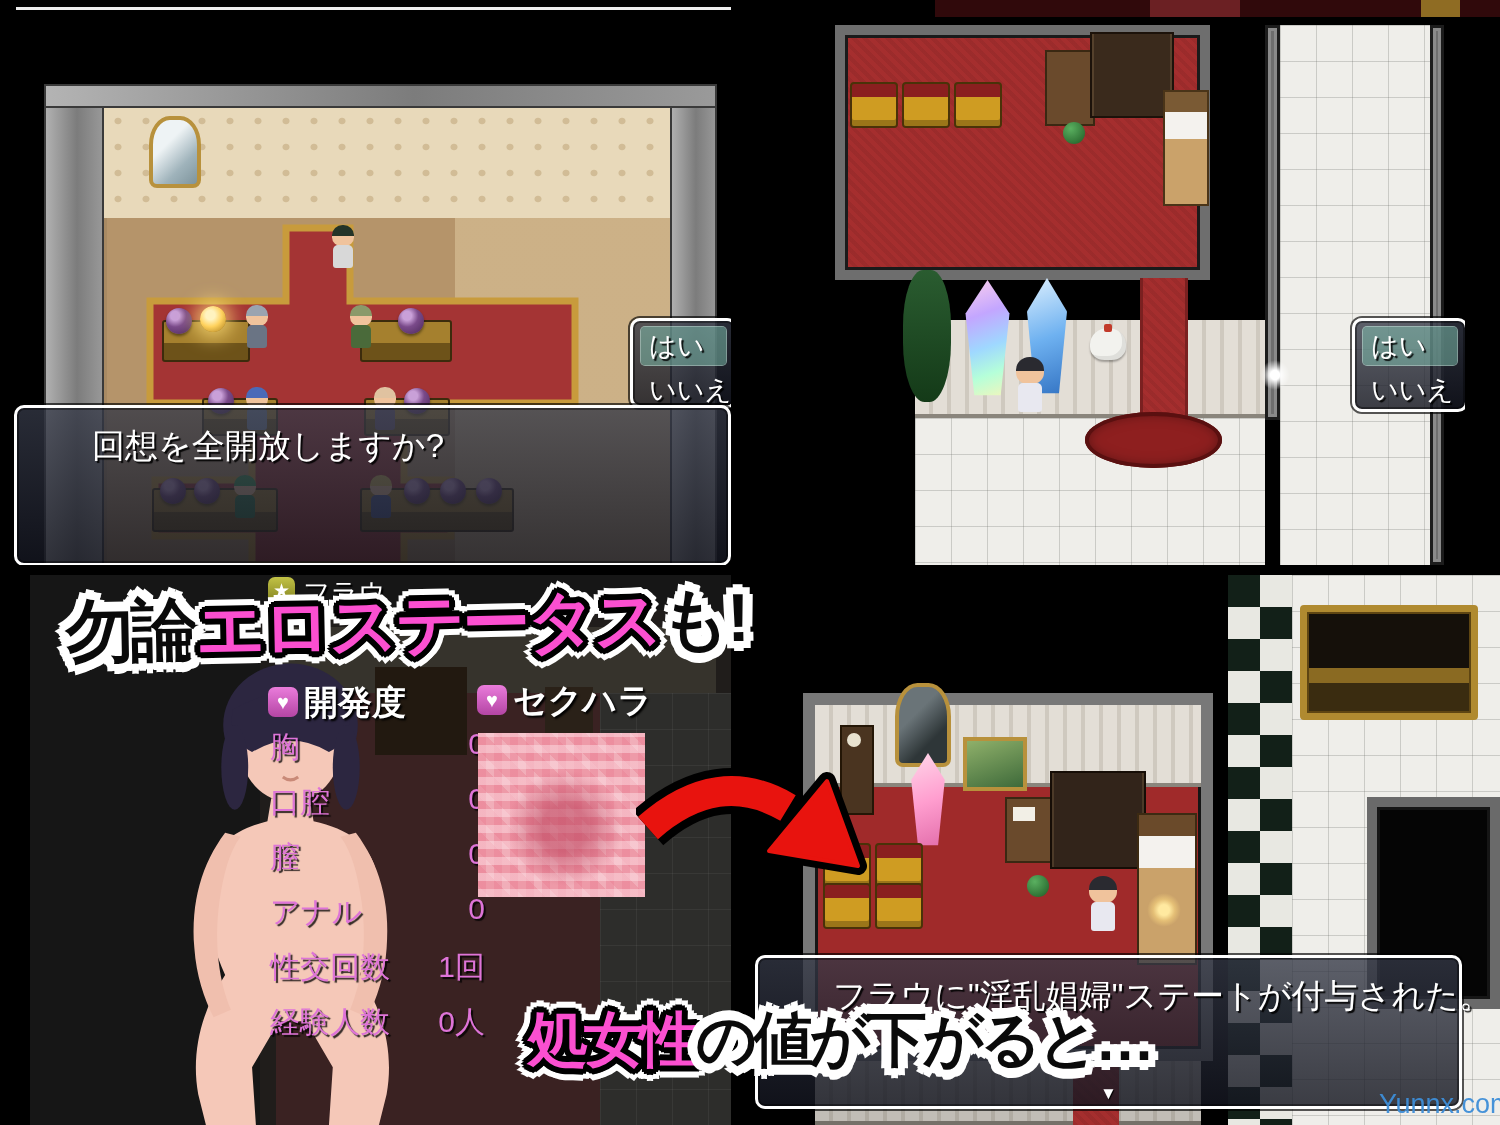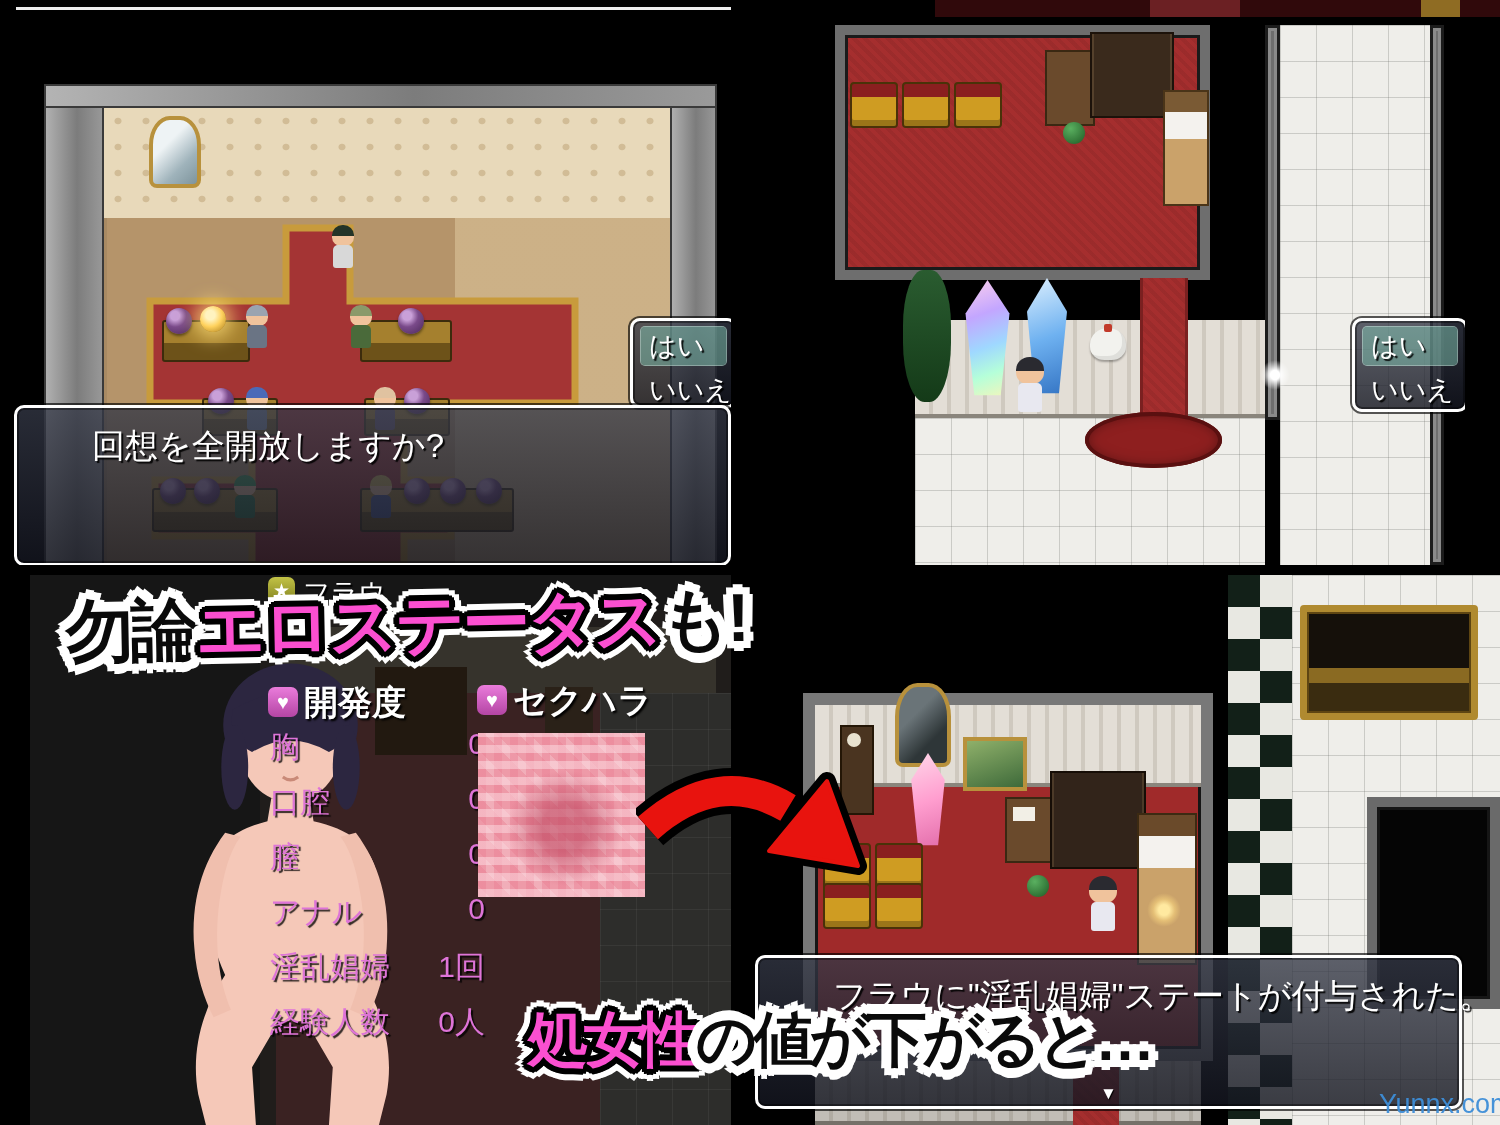--- a/index.html
+++ b/index.html
@@ -267,21 +267,21 @@
         </div>
       <div class="stat-row">
           <span>膣</span>
           <span>0</span>
         </div>
       <div class="stat-row">
           <span>アナル</span>
           <span>0</span>
         </div>
       <div class="stat-row">
-          <span>淫乱娼婦</span>
+          <span>性交回数</span>
           <span>1回</span>
         </div>
       <div class="stat-row">
           <span>経験人数</span>
           <span>0人</span>
         </div>
     </div>
 
     <div class="abs mosaic" style="left:448px;top:158px;width:167px;height:164px;"></div>
   </div>

